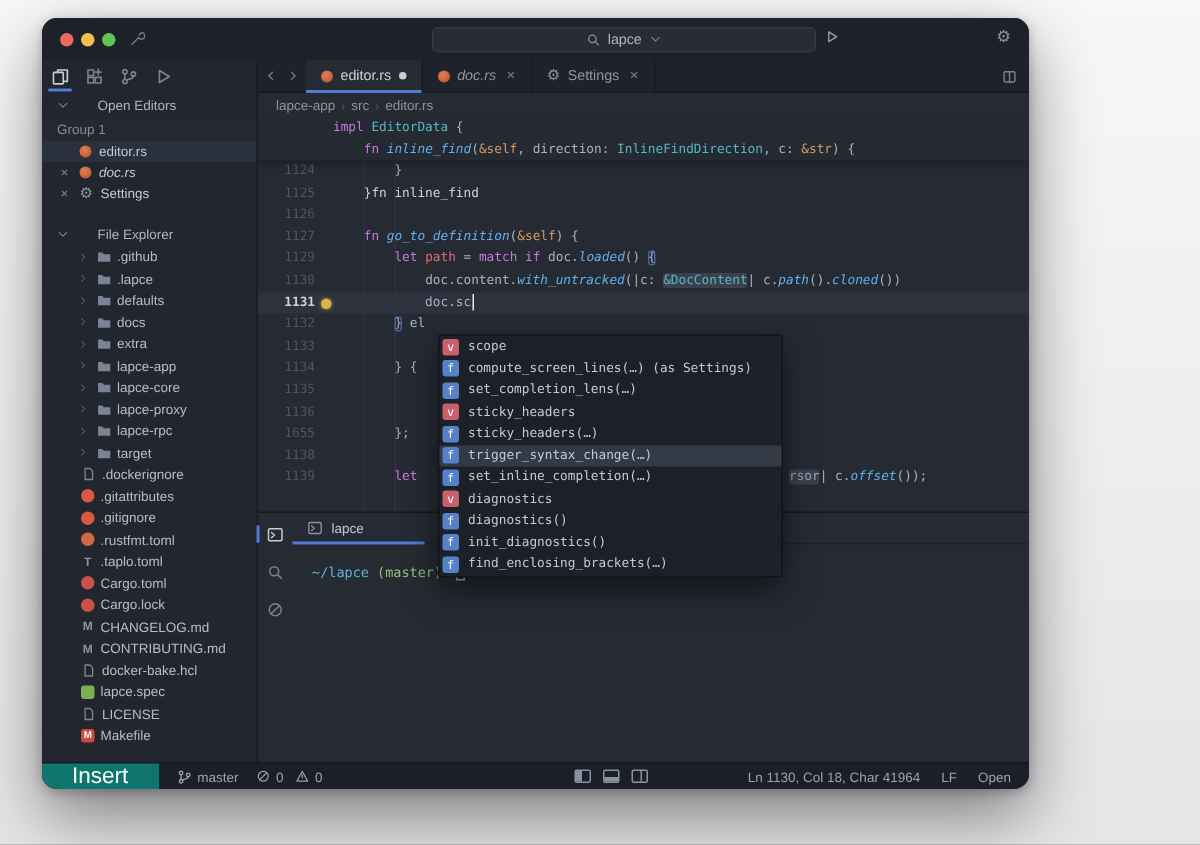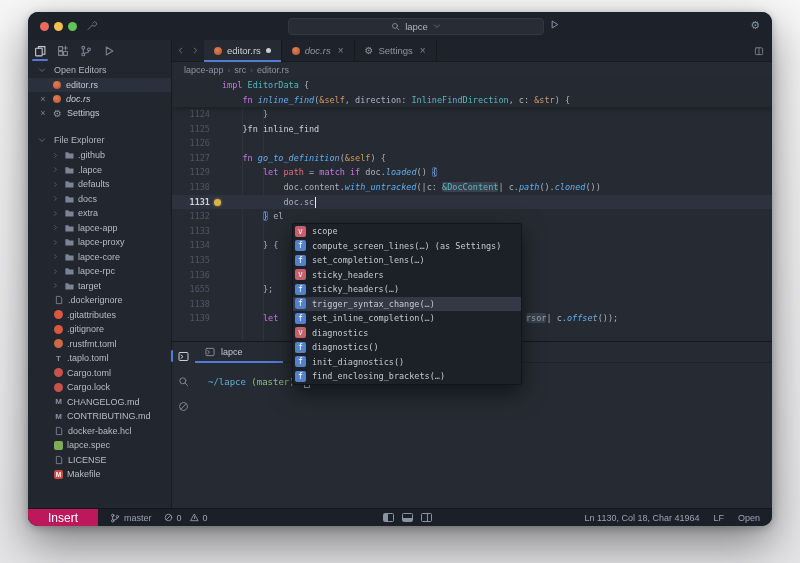--- a/index.html
+++ b/index.html
@@ -1,20 +1,20 @@
 <!DOCTYPE html>
 <html><head>
 <meta charset="utf-8">
 <style>
   * { margin:0; padding:0; box-sizing:border-box; }
   html,body { width:800px; height:563px; overflow:hidden;
     font-family:"Liberation Sans","DejaVu Sans",sans-serif; }
   body { background:linear-gradient(#f7f7f8,#e5e5e7); }
 
-  .window { position:absolute; left:28px; top:12px; width:744px; height:514px;
+  .window { position:absolute; left:28px; top:12px; width:658px; height:514px;
     background:#1e222a; border-radius:10px; overflow:hidden;
     box-shadow:0 18px 45px rgba(0,0,0,.45), 0 2px 8px rgba(0,0,0,.25);
     display:flex; flex-direction:column; }
 
   
   .titlebar { height:28px; flex:0 0 28px; position:relative; background:#1d2129; }
   .tl { position:absolute; top:9.5px; width:9px; height:9px; border-radius:50%; }
   .tl.r { left:12px; background:#ec6a5e; } .tl.y { left:26px; background:#f4bf4f; }
   .tl.g { left:40px; background:#61c554; }
   .toolico { position:absolute; left:58px; top:8px; color:#6f7684; }
@@ -28,21 +28,21 @@
   
   .main { flex:1; display:flex; min-height:0; }
   .sidebar { width:144px; flex:0 0 144px; background:#22262e; border-right:1px solid #171a21;
     overflow:hidden; font-size:9px; color:#9aa3b2; }
   .activity { height:22px; display:flex; align-items:center; padding:0 4px; gap:7px; }
   .act-item { width:16px; height:20px; display:flex; align-items:center; justify-content:center;
     color:#7a8494; position:relative; }
   .act-item.active { color:#c6cdd8; }
   .act-item.active::after { content:""; position:absolute; left:0; right:0; bottom:0;
     height:2px; background:#527bd6; border-radius:1px; }
-  .sec-header { height:16px; display:flex; align-items:center; gap:8px; padding-left:10px;
+  .sec-header { height:16px; display:flex; align-items:center; gap:19px; padding-left:10px;
     color:#aeb6c2; font-size:9px; }
   .group-label { height:16px; display:flex; align-items:center; padding-left:10px;
     color:#828b99; background:#242931; }
   .oe-item { height:14px; display:flex; align-items:center; gap:5px; padding-left:10px; color:#c3c9d2; }
   .oe-item.active { background:#2b313c; }
   .oe-item .pre { width:10px; text-align:center; color:#7a8494; font-size:9px; }
   .mod-dot { width:5px; height:5px; border-radius:50%; background:#c9cfd8; margin:0 2.5px; }
   .spacer12 { height:12px; }
   .tree { }
   .tree-row { height:14.5px; display:flex; align-items:center; gap:4px; padding-left:24px; color:#b6bdc7; }
@@ -123,22 +123,22 @@
   .ptab::after { content:""; position:absolute; left:0; right:0; bottom:-1px; height:2px;
     background:#527bd6; }
   .term { padding:14px 0 0 13px; font-family:"DejaVu Sans Mono",monospace; font-size:9px; }
   .tpath { color:#5fb0d5; } .tbranch { color:#8fc177; }
   .tcursor { display:inline-block; width:5.5px; height:10px; border:1px solid #aab2bf;
     vertical-align:middle; margin-left:4px; }
 
   
   .statusbar { height:18px; flex:0 0 18px; background:#1b1f27; border-top:1px solid #14171d;
     display:flex; align-items:center; font-size:9px; color:#9aa3b2; position:relative; }
-  .mode { height:18px; min-width:42px; padding:0 20px; background:#be185d; color:#ffffff;
-    display:flex; align-items:center; justify-content:center; font-size:12px; }
+  .mode { height:18px; min-width:42px; padding:0 20px; background:#0f766e; color:#ffffff;
+    display:flex; align-items:center; justify-content:center; font-size:15px; }
   .sb-item { display:flex; align-items:center; gap:4px; margin-left:12px; }
   .sb-center { position:absolute; left:355px; display:flex; gap:8px; align-items:center; }
   .ptog { width:11px; height:9px; border:1px solid #8a93a2; border-radius:1.5px; position:relative; }
   .ptog.l::before { content:""; position:absolute; left:0; top:0; bottom:0; width:4px; background:#8a93a2; }
   .ptog.b::before { content:""; position:absolute; left:0; right:0; bottom:0; height:3.5px; background:#8a93a2; }
   .ptog.r::before { content:""; position:absolute; right:3px; top:0; bottom:0; width:1px; background:#8a93a2; }
   .sb-right { margin-left:auto; display:flex; gap:14px; padding-right:12px; }
 
   .icon { display:inline-flex; }
   svg { display:block; }
@@ -220,20 +220,21 @@
           </div>
         </div>
       <div class="sec-header">
         <span class="icon" id="i-chevd-oe">
             <svg width="8" height="8" viewBox="0 0 11 11" fill="none" stroke="#7a8494" stroke-width="1" stroke-linecap="round" stroke-linejoin="round">
               <polyline points="2,4 5.5,7.5 9,4"></polyline>
             </svg>
           </span>
         <span>Open Editors</span>
       </div>
+      <div class="group-label">Group 1</div>
       <div id="open-editors">
           <div class="oe-item active">
             <span class="pre"><span class="mod-dot"></span></span>
             <span class="rust-ico"></span>
             <span>editor.rs</span>
           </div>
           <div class="oe-item">
             <span class="pre">×</span>
             <span class="rust-ico"></span>
             <span style="font-style: italic;">doc.rs</span>
@@ -336,34 +337,34 @@
             <span class="chev">
               <svg width="7" height="7" viewBox="0 0 11 11" fill="none" stroke="currentColor" stroke-width="1" stroke-linecap="round" stroke-linejoin="round">
                 <polyline points="4,2.5 7,5.5 4,8.5"></polyline>
               </svg>
             </span>
             <span class="ficon">
               <svg width="10" height="10" viewBox="0 0 11 11" fill="none" stroke="#747d8b" stroke-width="1" stroke-linecap="round" stroke-linejoin="round">
                 <path d="M1.5,2.6 h3.2 l1,1.2 h4.8 v5.6 h-9 z" fill="currentColor" stroke="none"></path>
               </svg>
             </span>
+            <span>lapce-core</span>
+          </div>
+          <div class="tree-row">
+            <span class="chev">
+              <svg width="7" height="7" viewBox="0 0 11 11" fill="none" stroke="currentColor" stroke-width="1" stroke-linecap="round" stroke-linejoin="round">
+                <polyline points="4,2.5 7,5.5 4,8.5"></polyline>
+              </svg>
+            </span>
+            <span class="ficon">
+              <svg width="10" height="10" viewBox="0 0 11 11" fill="none" stroke="#747d8b" stroke-width="1" stroke-linecap="round" stroke-linejoin="round">
+                <path d="M1.5,2.6 h3.2 l1,1.2 h4.8 v5.6 h-9 z" fill="currentColor" stroke="none"></path>
+              </svg>
+            </span>
             <span>lapce-proxy</span>
-          </div>
-          <div class="tree-row">
-            <span class="chev">
-              <svg width="7" height="7" viewBox="0 0 11 11" fill="none" stroke="currentColor" stroke-width="1" stroke-linecap="round" stroke-linejoin="round">
-                <polyline points="4,2.5 7,5.5 4,8.5"></polyline>
-              </svg>
-            </span>
-            <span class="ficon">
-              <svg width="10" height="10" viewBox="0 0 11 11" fill="none" stroke="#747d8b" stroke-width="1" stroke-linecap="round" stroke-linejoin="round">
-                <path d="M1.5,2.6 h3.2 l1,1.2 h4.8 v5.6 h-9 z" fill="currentColor" stroke="none"></path>
-              </svg>
-            </span>
-            <span>lapce-core</span>
           </div>
           <div class="tree-row">
             <span class="chev">
               <svg width="7" height="7" viewBox="0 0 11 11" fill="none" stroke="currentColor" stroke-width="1" stroke-linecap="round" stroke-linejoin="round">
                 <polyline points="4,2.5 7,5.5 4,8.5"></polyline>
               </svg>
             </span>
             <span class="ficon">
               <svg width="10" height="10" viewBox="0 0 11 11" fill="none" stroke="#747d8b" stroke-width="1" stroke-linecap="round" stroke-linejoin="round">
                 <path d="M1.5,2.6 h3.2 l1,1.2 h4.8 v5.6 h-9 z" fill="currentColor" stroke="none"></path>

